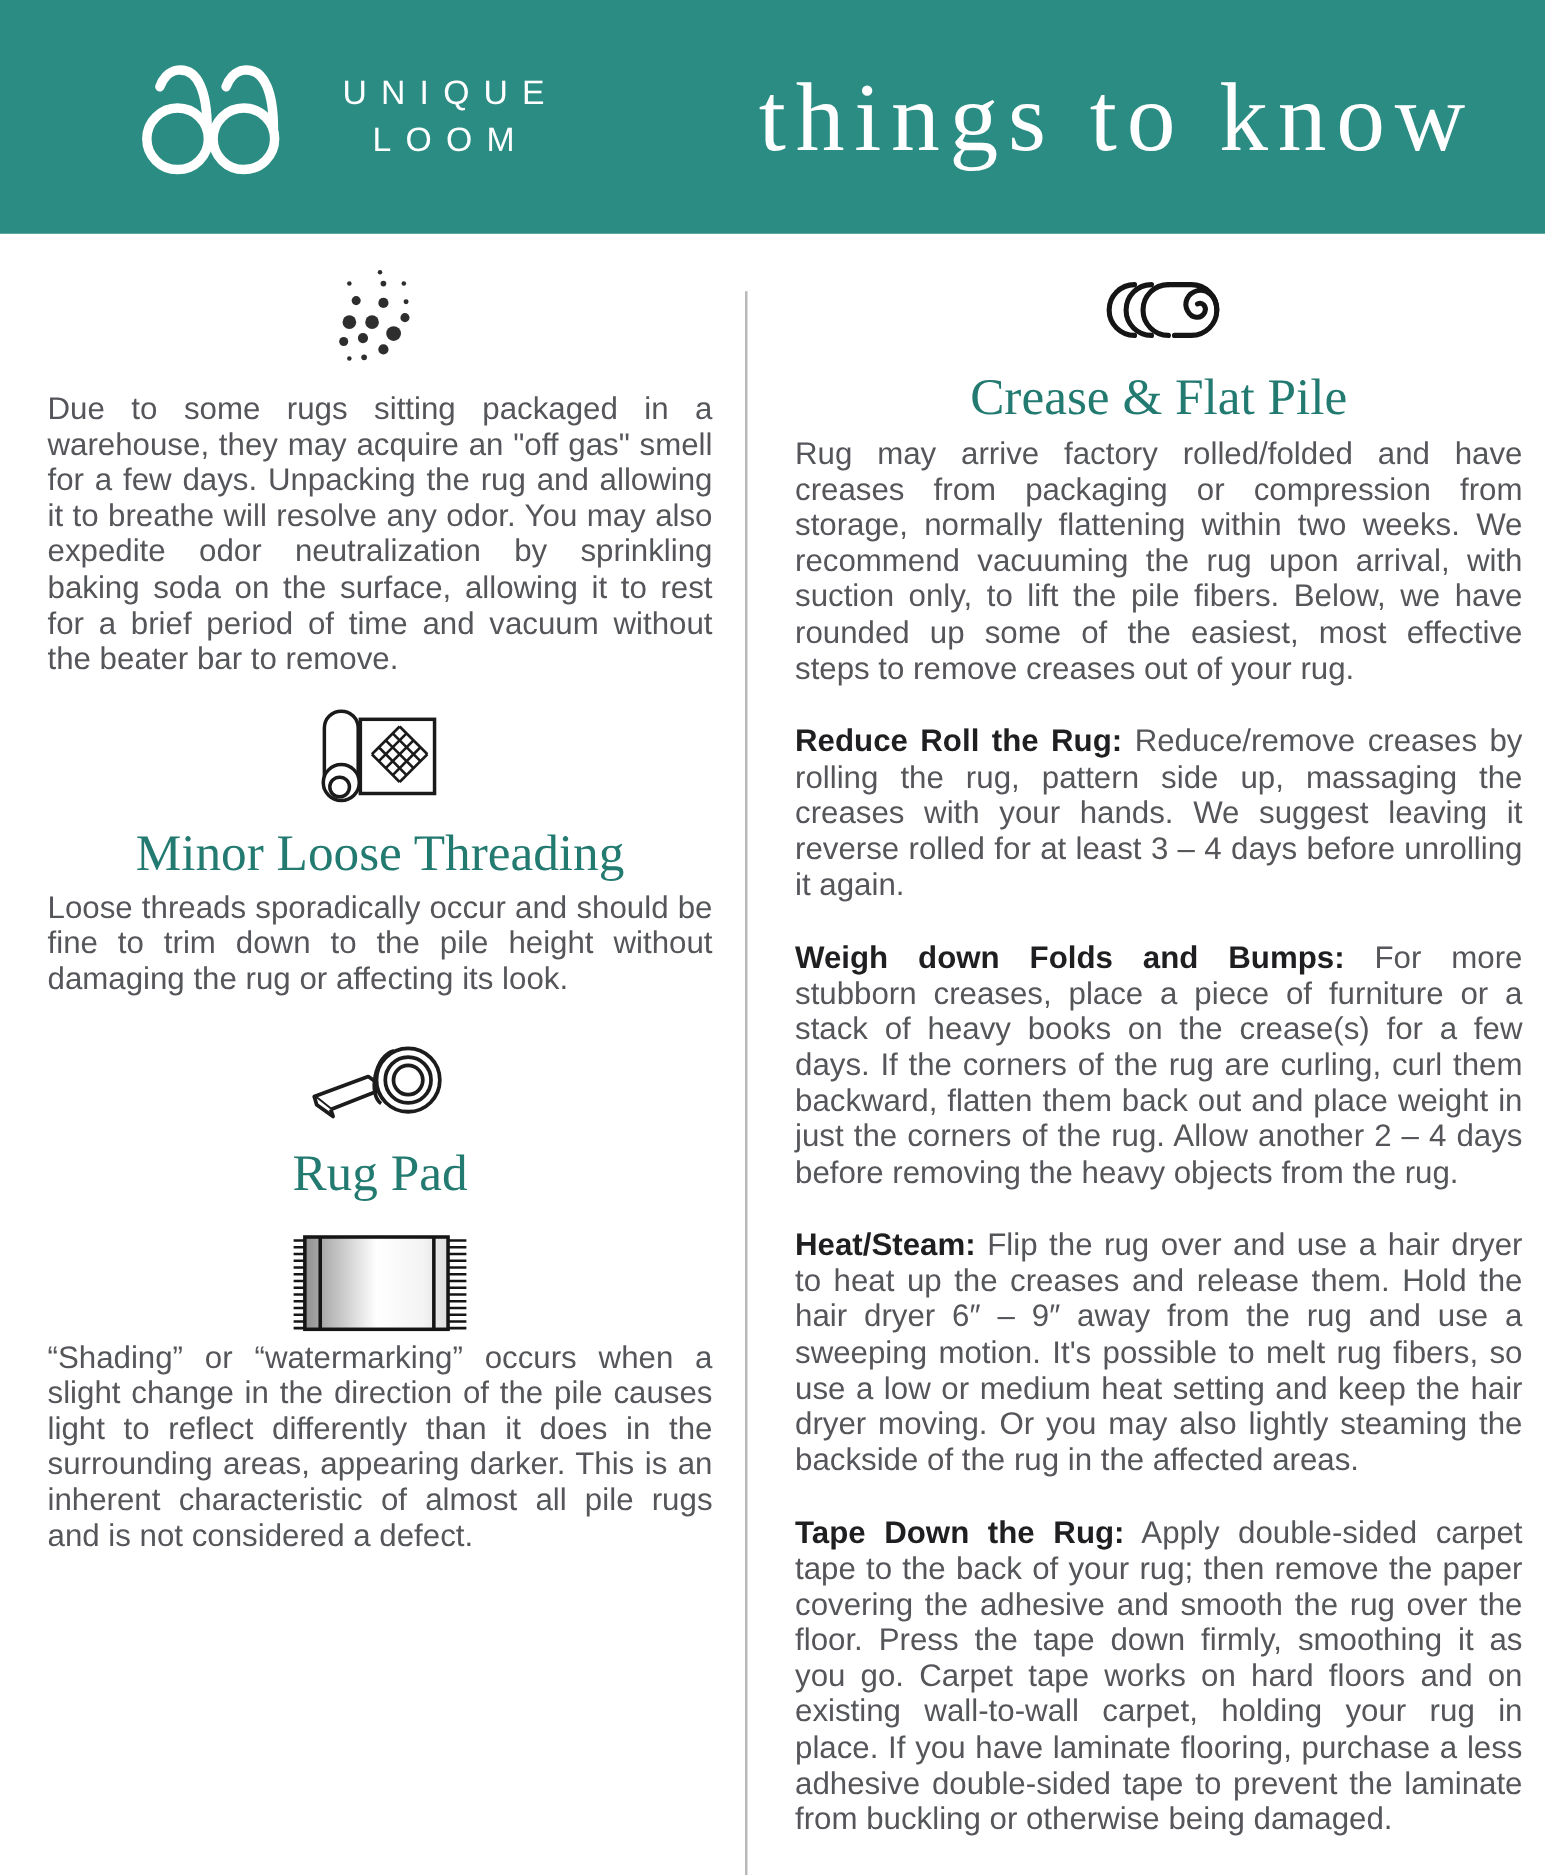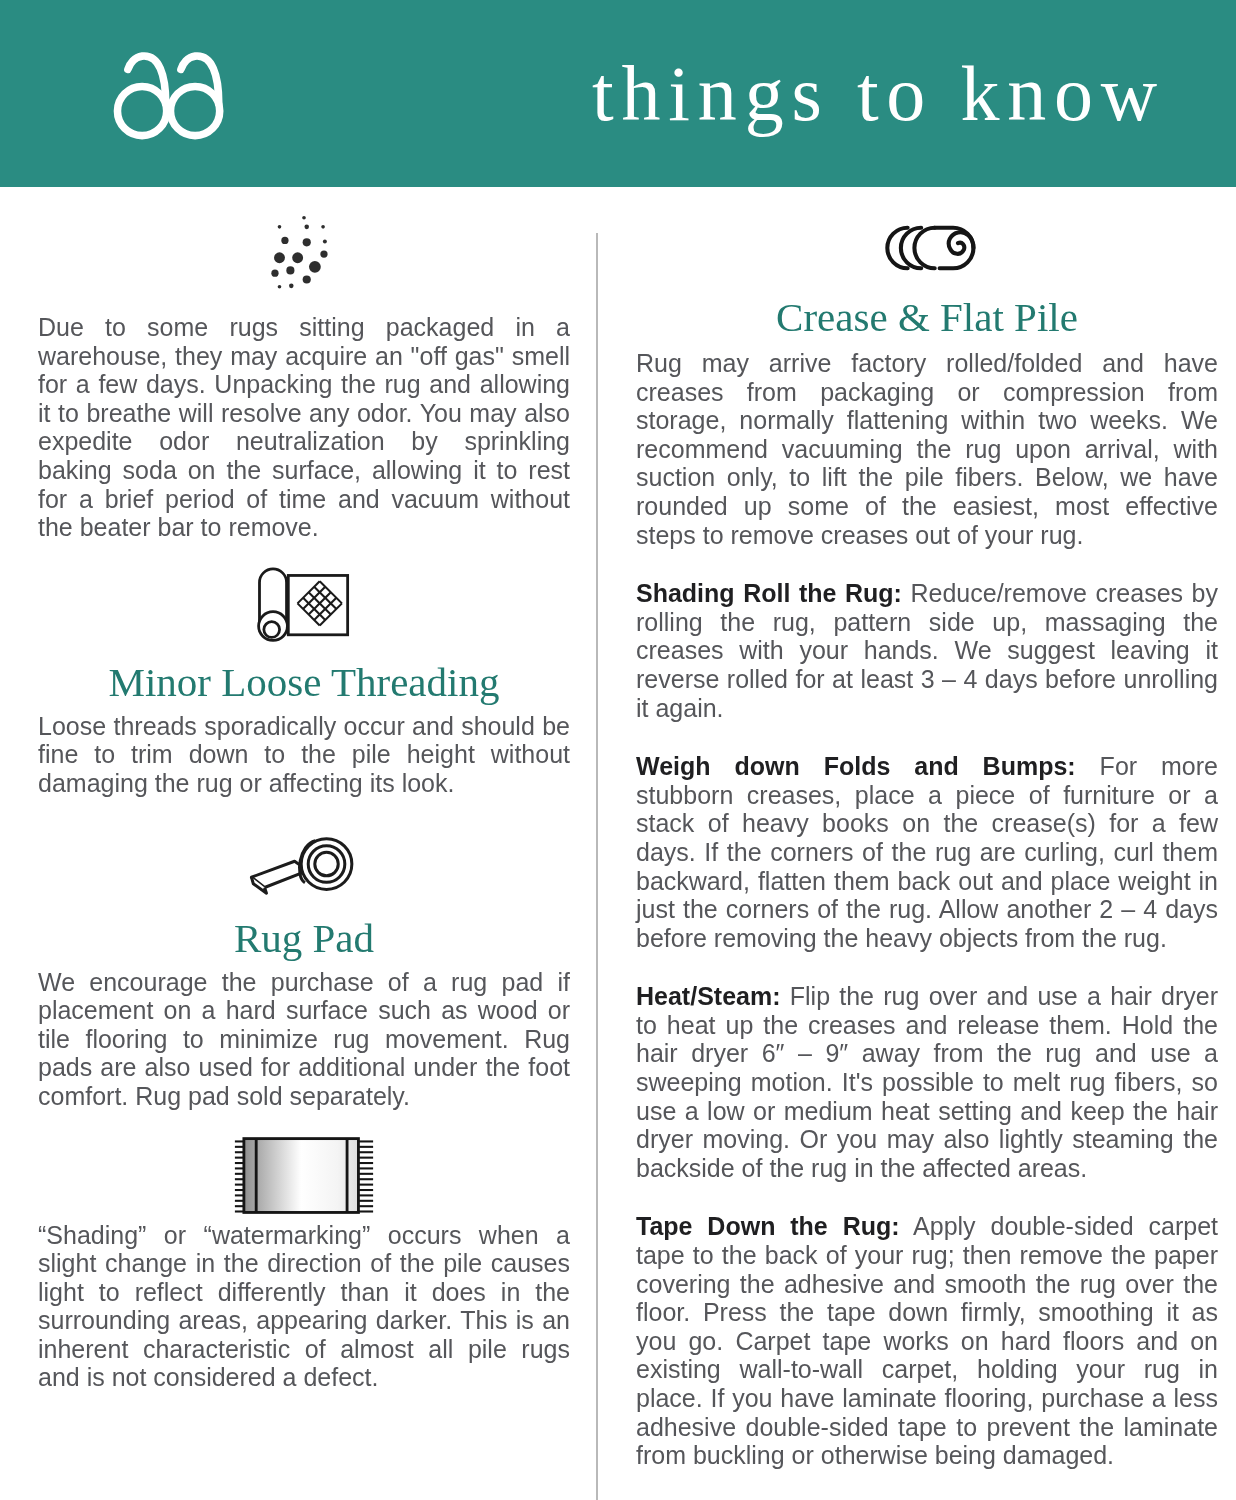--- a/index.html
+++ b/index.html
@@ -26,21 +26,21 @@
     margin-left: 24px;
     color: #ffffff;
     font-size: 27px;
     letter-spacing: 0.42em;
     line-height: 1.4;
     text-align: center;
     font-weight: 400;
   }
   .page-title {
     margin-left: auto;
-    margin-right: 71px;
+    margin-right: 56px;
     color: #ffffff;
     font-family: "Liberation Serif", "DejaVu Serif", serif;
     font-size: 78px;
     letter-spacing: 0.10em;
     font-weight: 400;
     white-space: nowrap;
   }
 
   
   .divider {
@@ -91,20 +91,24 @@
 
 <div class="page">
 
   <div class="header">
     <svg class="logo-svg" viewBox="0 0 150 100" fill="none" stroke="#ffffff" stroke-width="8" stroke-linecap="round">
       <circle cx="36" cy="68" r="26"></circle>
       <path d="M61,60 C61,30 54,8 36,10 C28,11 23,18 21,24"></path>
       <circle cx="92" cy="68" r="26"></circle>
       <path d="M117,60 C117,30 110,8 92,10 C84,11 79,18 77,24"></path>
     </svg>
+    <div class="brand-text">
+      <div>UNIQUE</div>
+      <div>LOOM</div>
+    </div>
     <div class="page-title">things to know</div>
   </div>
 
   <div class="divider"></div>
 
   <div class="columns">
 
     <div class="col-left">
 
       <div class="icon-wrap icon-odor">
@@ -156,21 +160,20 @@
         <svg width="122" height="86" viewBox="0 0 130 90" fill="none" stroke="#1c1c1c" stroke-width="3.2" stroke-linejoin="round">
           <path d="M9,58 L55,41 L69,51 L23,69 Z" fill="#ffffff"></path>
           <path d="M9,58 L11,65 L25,75 L23,69" fill="#ffffff"></path>
           <path d="M77,19 C60,23 55,57 66,64"></path>
           <circle cx="89" cy="44" r="27" fill="#ffffff"></circle>
           <circle cx="89" cy="44" r="19.5" fill="#ffffff"></circle>
           <circle cx="89" cy="44" r="12.5" fill="#ffffff"></circle>
         </svg>
       </div>
       <h2 class="sec-title">Rug Pad</h2>
-      <p class="body-text">We encourage the purchase of a rug pad if placement on a hard surface such as wood or tile flooring to minimize rug movement. Rug pads are also used for additional under the foot comfort. Rug pad sold separately.</p>
 
       <div class="icon-wrap icon-shade">
         <svg width="142" height="90" viewBox="0 0 150 95">
           <defs>
             <linearGradient id="shadegrad" x1="0" y1="0" x2="1" y2="0">
               <stop offset="0" stop-color="#8f8f8f"></stop>
               <stop offset="0.5" stop-color="#ffffff"></stop>
               <stop offset="0.82" stop-color="#f4f4f4"></stop>
               <stop offset="1" stop-color="#dedede"></stop>
             </linearGradient>
@@ -219,21 +222,21 @@
           <path d="M45,10 A21,21 0 1 0 45,52"></path>
           <path d="M59,10 A21,21 0 1 0 59,52"></path>
           <path d="M73,10 A21,21 0 1 0 73,52"></path>
           <path d="M73,10 L92,10 A21,21 0 1 1 92,52 L78,52"></path>
           <path d="M113,31 C113,19 104,13 97,15 C89,17 85,25 89,32 C92,38 100,39 103,33 C105,28 101,24 97,26"></path>
         </svg>
       </div>
       <h2 class="sec-title">Crease &amp; Flat Pile</h2>
       <p class="body-text">Rug may arrive factory rolled/folded and have creases from packaging or compression from storage, normally flattening within two weeks. We recommend vacuuming the rug upon arrival, with suction only, to lift the pile fibers. Below, we have rounded up some of the easiest, most effective steps to remove creases out of your rug.</p>
 
-      <p class="body-text tip"><b class="tip-label">Shading Roll the Rug:</b> <span>Reduce/remove creases by rolling the rug, pattern side up, massaging the creases with your hands. We suggest leaving it reverse rolled for at least 3 – 4 days before unrolling it again.</span></p>
+      <p class="body-text tip"><b class="tip-label">Reduce Roll the Rug:</b> <span>Reduce/remove creases by rolling the rug, pattern side up, massaging the creases with your hands. We suggest leaving it reverse rolled for at least 3 – 4 days before unrolling it again.</span></p>
 
       <p class="body-text tip"><b class="tip-label">Weigh down Folds and Bumps:</b> <span>For more stubborn creases, place a piece of furniture or a stack of heavy books on the crease(s) for a few days. If the corners of the rug are curling, curl them backward, flatten them back out and place weight in just the corners of the rug. Allow another 2 – 4 days before removing the heavy objects from the rug.</span></p>
 
       <p class="body-text tip"><b class="tip-label">Heat/Steam:</b> <span>Flip the rug over and use a hair dryer to heat up the creases and release them. Hold the hair dryer 6″ – 9″ away from the rug and use a sweeping motion. It's possible to melt rug fibers, so use a low or medium heat setting and keep the hair dryer moving. Or you may also lightly steaming the backside of the rug in the affected areas.</span></p>
 
       <p class="body-text tip"><b class="tip-label">Tape Down the Rug:</b> <span>Apply double-sided carpet tape to the back of your rug; then remove the paper covering the adhesive and smooth the rug over the floor. Press the tape down firmly, smoothing it as you go. Carpet tape works on hard floors and on existing wall-to-wall carpet, holding your rug in place. If you have laminate flooring, purchase a less adhesive double-sided tape to prevent the laminate from buckling or otherwise being damaged.</span></p>
     </div>
   </div>
 </div>
 

